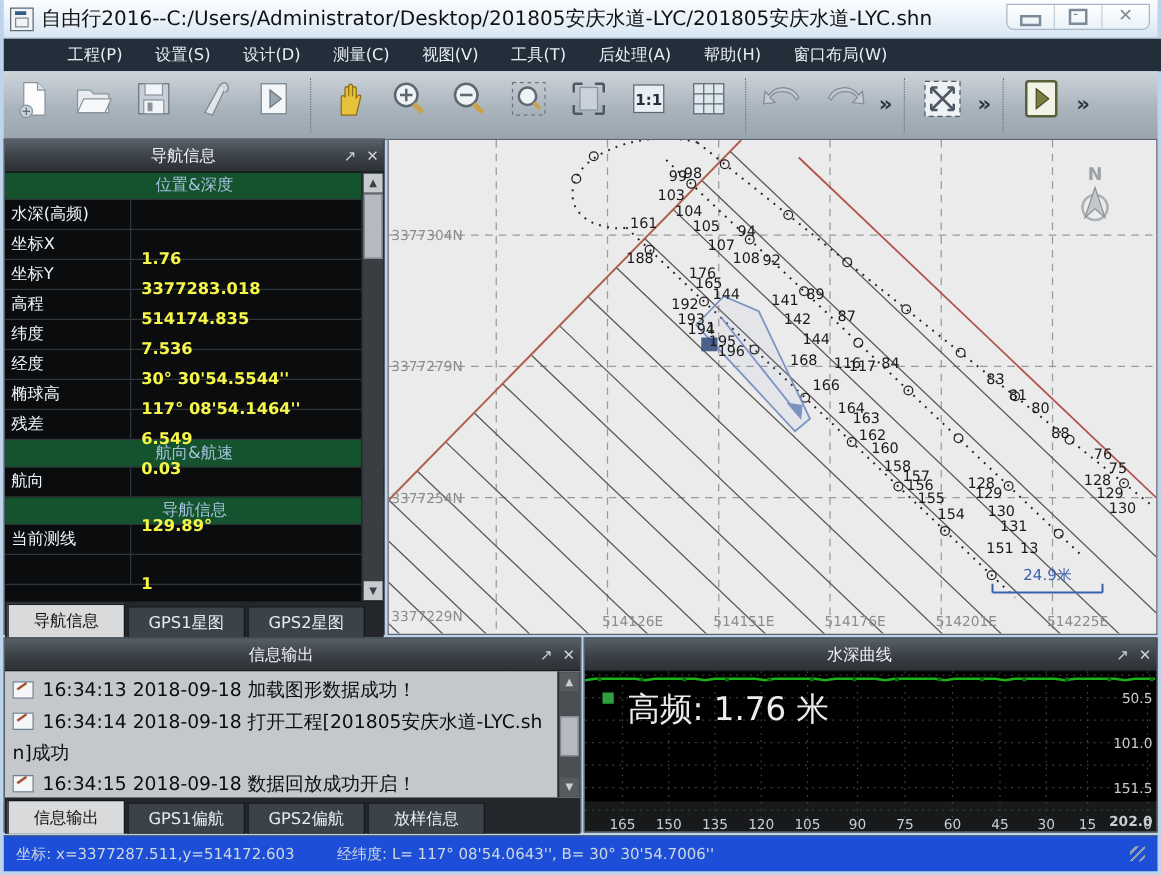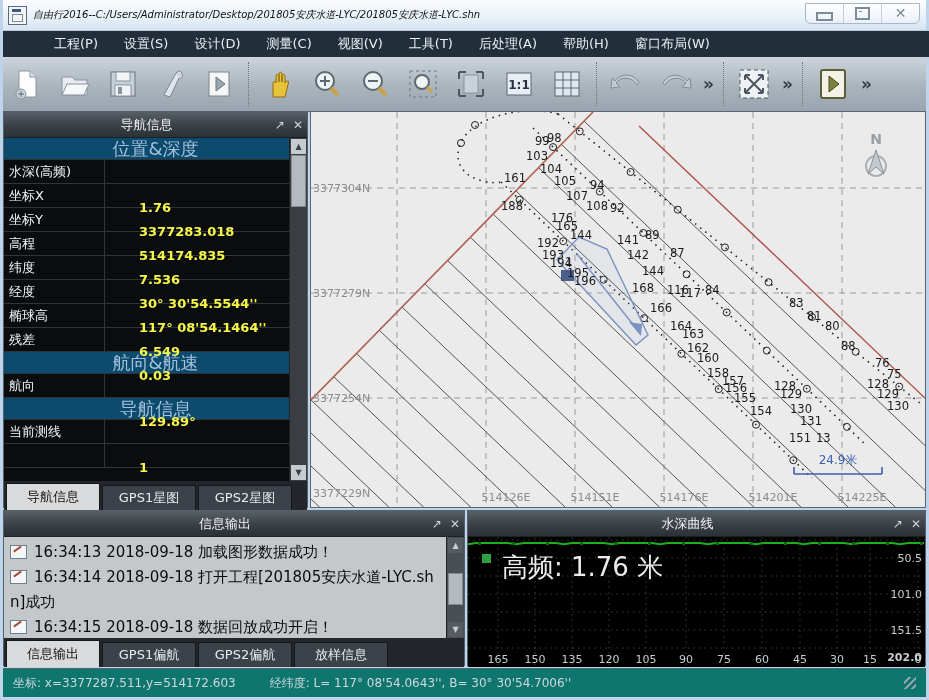--- a/index.html
+++ b/index.html
@@ -4,72 +4,72 @@
 <style>
   html,body{margin:0;padding:0;background:#7f93a5;font-family:"DejaVu Sans","Liberation Sans",sans-serif;}
   .win{position:relative;width:929px;height:700px;background:#bdd4ea;overflow:hidden;}
   
   .titlebar{position:absolute;left:3px;top:0;width:923px;height:30px;
     background:linear-gradient(#fbfdff,#e7f0f9 60%,#d7e5f2);display:flex;align-items:center;
     border-bottom:1px solid #b7c9da;}
   .app-icon{width:17px;height:17px;margin:0 6px 0 5px;background:#f2f4f6;border:1px solid #5a6a7a;position:relative;}
   .app-icon::before{content:"";position:absolute;left:3px;top:2px;width:9px;height:3px;background:#3a5a86;}
   .app-icon::after{content:"";position:absolute;left:3px;top:7px;width:9px;height:6px;border:1px solid #7b8a99;}
-  .title{font-size:10px;color:#111;white-space:nowrap;overflow:hidden;flex:1;font-style:italic;}
+  .title{font-size:16px;color:#111;white-space:nowrap;overflow:hidden;flex:1;}
   .winbtns{display:flex;margin:2px 6px 6px 8px;border:1px solid #aab8c5;border-radius:0 0 6px 6px;background:linear-gradient(#ffffff,#e9f1f8);}
   .wbtn{width:37px;height:19px;display:flex;align-items:center;justify-content:center;border-right:1px solid #c2cfda;cursor:default;}
   .wbtn:last-child{border-right:none;}
   .g-min{width:13px;height:5px;border:2px solid #7d8b98;margin-top:6px;}
   .g-max{width:11px;height:9px;border:2px solid #7d8b98;position:relative;}
   .g-max::after{content:"";position:absolute;left:2px;top:2px;width:3px;height:1px;background:#7d8b98;}
   .g-close{font-size:14px;font-weight:bold;color:#7d8b98;line-height:1;}
   
   .menubar{position:absolute;left:3px;top:31px;width:923px;height:26px;background:#222e3a;display:flex;align-items:center;padding-left:38px;}
   .menu-item{color:#e9eef3;font-size:13px;padding:0 13px;height:100%;display:flex;align-items:center;}
   
   .toolbar{position:absolute;left:3px;top:57px;width:923px;height:54px;
     background:linear-gradient(#cdd4da,#aab4bd 55%,#99a4ae);display:flex;align-items:center;border-bottom:1px solid #5c6670;}
-  .tb-btn{width:44px;height:44px;margin:0 2px;display:flex;align-items:center;justify-content:center;}
+  .tb-btn{width:44px;height:44px;margin:0 2px;display:flex;align-items:flex-start;justify-content:center;}
   .tb-sep{width:1px;height:44px;margin:0 5px;border-left:1px dotted #6b757e;}
   .tb-overflow{font-size:17px;font-weight:bold;color:#2c3640;padding:0 4px;}
   
   .panel{position:absolute;background:#17191b;border:1px solid #55606a;box-sizing:border-box;}
   .phead{height:25px;background:linear-gradient(#585f66,#3a4046 55%,#2c3136);display:flex;align-items:center;
     border-bottom:1px solid #1c2024;}
   .ptitle{flex:1;text-align:center;color:#f0f3f6;font-size:13px;}
   .picon{color:#cfd5da;font-size:12px;width:18px;text-align:center;cursor:default;}
   .tabs{display:flex;align-items:flex-end;background:#23272b;height:29px;padding-left:2px;box-sizing:border-box;}
   .tab{height:24px;min-width:92px;display:flex;align-items:center;justify-content:center;
     font-size:13px;background:#3b4249;color:#e8ecef;margin-right:2px;border:1px solid #14171a;border-bottom:none;}
   .tab.active{background:#d9dadb;color:#111;height:26px;}
   
   #nav-panel{left:3px;top:111px;width:305px;height:397px;}
   .navbody{position:relative;height:343px;overflow:hidden;background:#0a0c0e;}
-  .nav-section{height:21px;line-height:21px;text-align:center;color:#a3c0dc;font-size:18px;background:#0c4a6e;border-bottom:1px solid #2e3338;}
-  .nav-row{height:23px;display:flex;border-bottom:1px solid #30353a;font-size:13px;gap:26px;}
+  .nav-section{height:21px;line-height:21px;text-align:center;color:#a3c0dc;font-size:13px;background:#14532d;border-bottom:1px solid #2e3338;}
+  .nav-row{height:23px;display:flex;border-bottom:1px solid #30353a;font-size:13px;}
   .nav-label{width:95px;padding-left:5px;color:#f2f5f8;line-height:23px;border-right:1px solid #30353a;white-space:nowrap;}
   .nav-value{flex:1;padding-left:8px;color:#f7f74a;line-height:23px;font-weight:bold;white-space:nowrap;margin-top:36px;}
   .vscroll{position:absolute;right:0;top:0;bottom:0;width:17px;background:#3a3e42;border-left:1px solid #222;}
   .vs-arrow{position:absolute;left:1px;width:15px;height:15px;background:#c6cbd0;color:#3a4046;font-size:8px;
     display:flex;align-items:center;justify-content:center;}
   .vs-thumb{position:absolute;left:1px;top:17px;width:15px;height:52px;background:#b4bac0;border:1px solid #82898f;box-sizing:border-box;}
   
   #map{position:absolute;left:310px;top:111px;width:616px;height:397px;background:#ebebeb;border:1px solid #5c6670;box-sizing:border-box;overflow:hidden;}
   
   #log-panel{left:3px;top:510px;width:462px;height:156px;}
   .logbody{position:relative;height:101px;background:#c4c8ca;overflow:hidden;}
   .log-list{margin:0;padding:3px 22px 0 6px;}
   .log-entry{font-size:15px;color:#0c0c0c;line-height:25px;word-break:break-all;}
   .log-ic{display:inline-block;width:15px;height:12px;background:#f4f6f8;border:1px solid #6d7f93;position:relative;vertical-align:-2px;margin-right:7px;}
   .log-ic::after{content:"";position:absolute;left:2px;top:2px;width:9px;height:2px;background:#a5502e;transform:rotate(-35deg);}
   
   #depth-panel{left:467px;top:510px;width:459px;height:156px;}
-  .chart{position:relative;width:457px;height:130px;background:#000;text-align:right;}
-  
-  .statusbar{position:absolute;left:3px;top:668px;width:923px;height:29px;background:#0f766e;
+  .chart{position:relative;width:457px;height:104px;background:#000;text-align:right;}
+  
+  .statusbar{position:absolute;left:3px;top:668px;width:923px;height:29px;background:#1d4ed8;
     display:flex;align-items:center;color:#cdd7df;font-size:12px;box-sizing:border-box;padding:0 10px;border-top:1px solid #556472;}
   .sb-field{margin-right:34px;white-space:nowrap;}
   .sb-grip{margin-left:auto;width:12px;height:12px;
     background:repeating-linear-gradient(135deg,transparent 0 3px,#8fa0ae 3px 5px);}
 </style>
 </head>
 <body>
 
 <div class="win">
 

